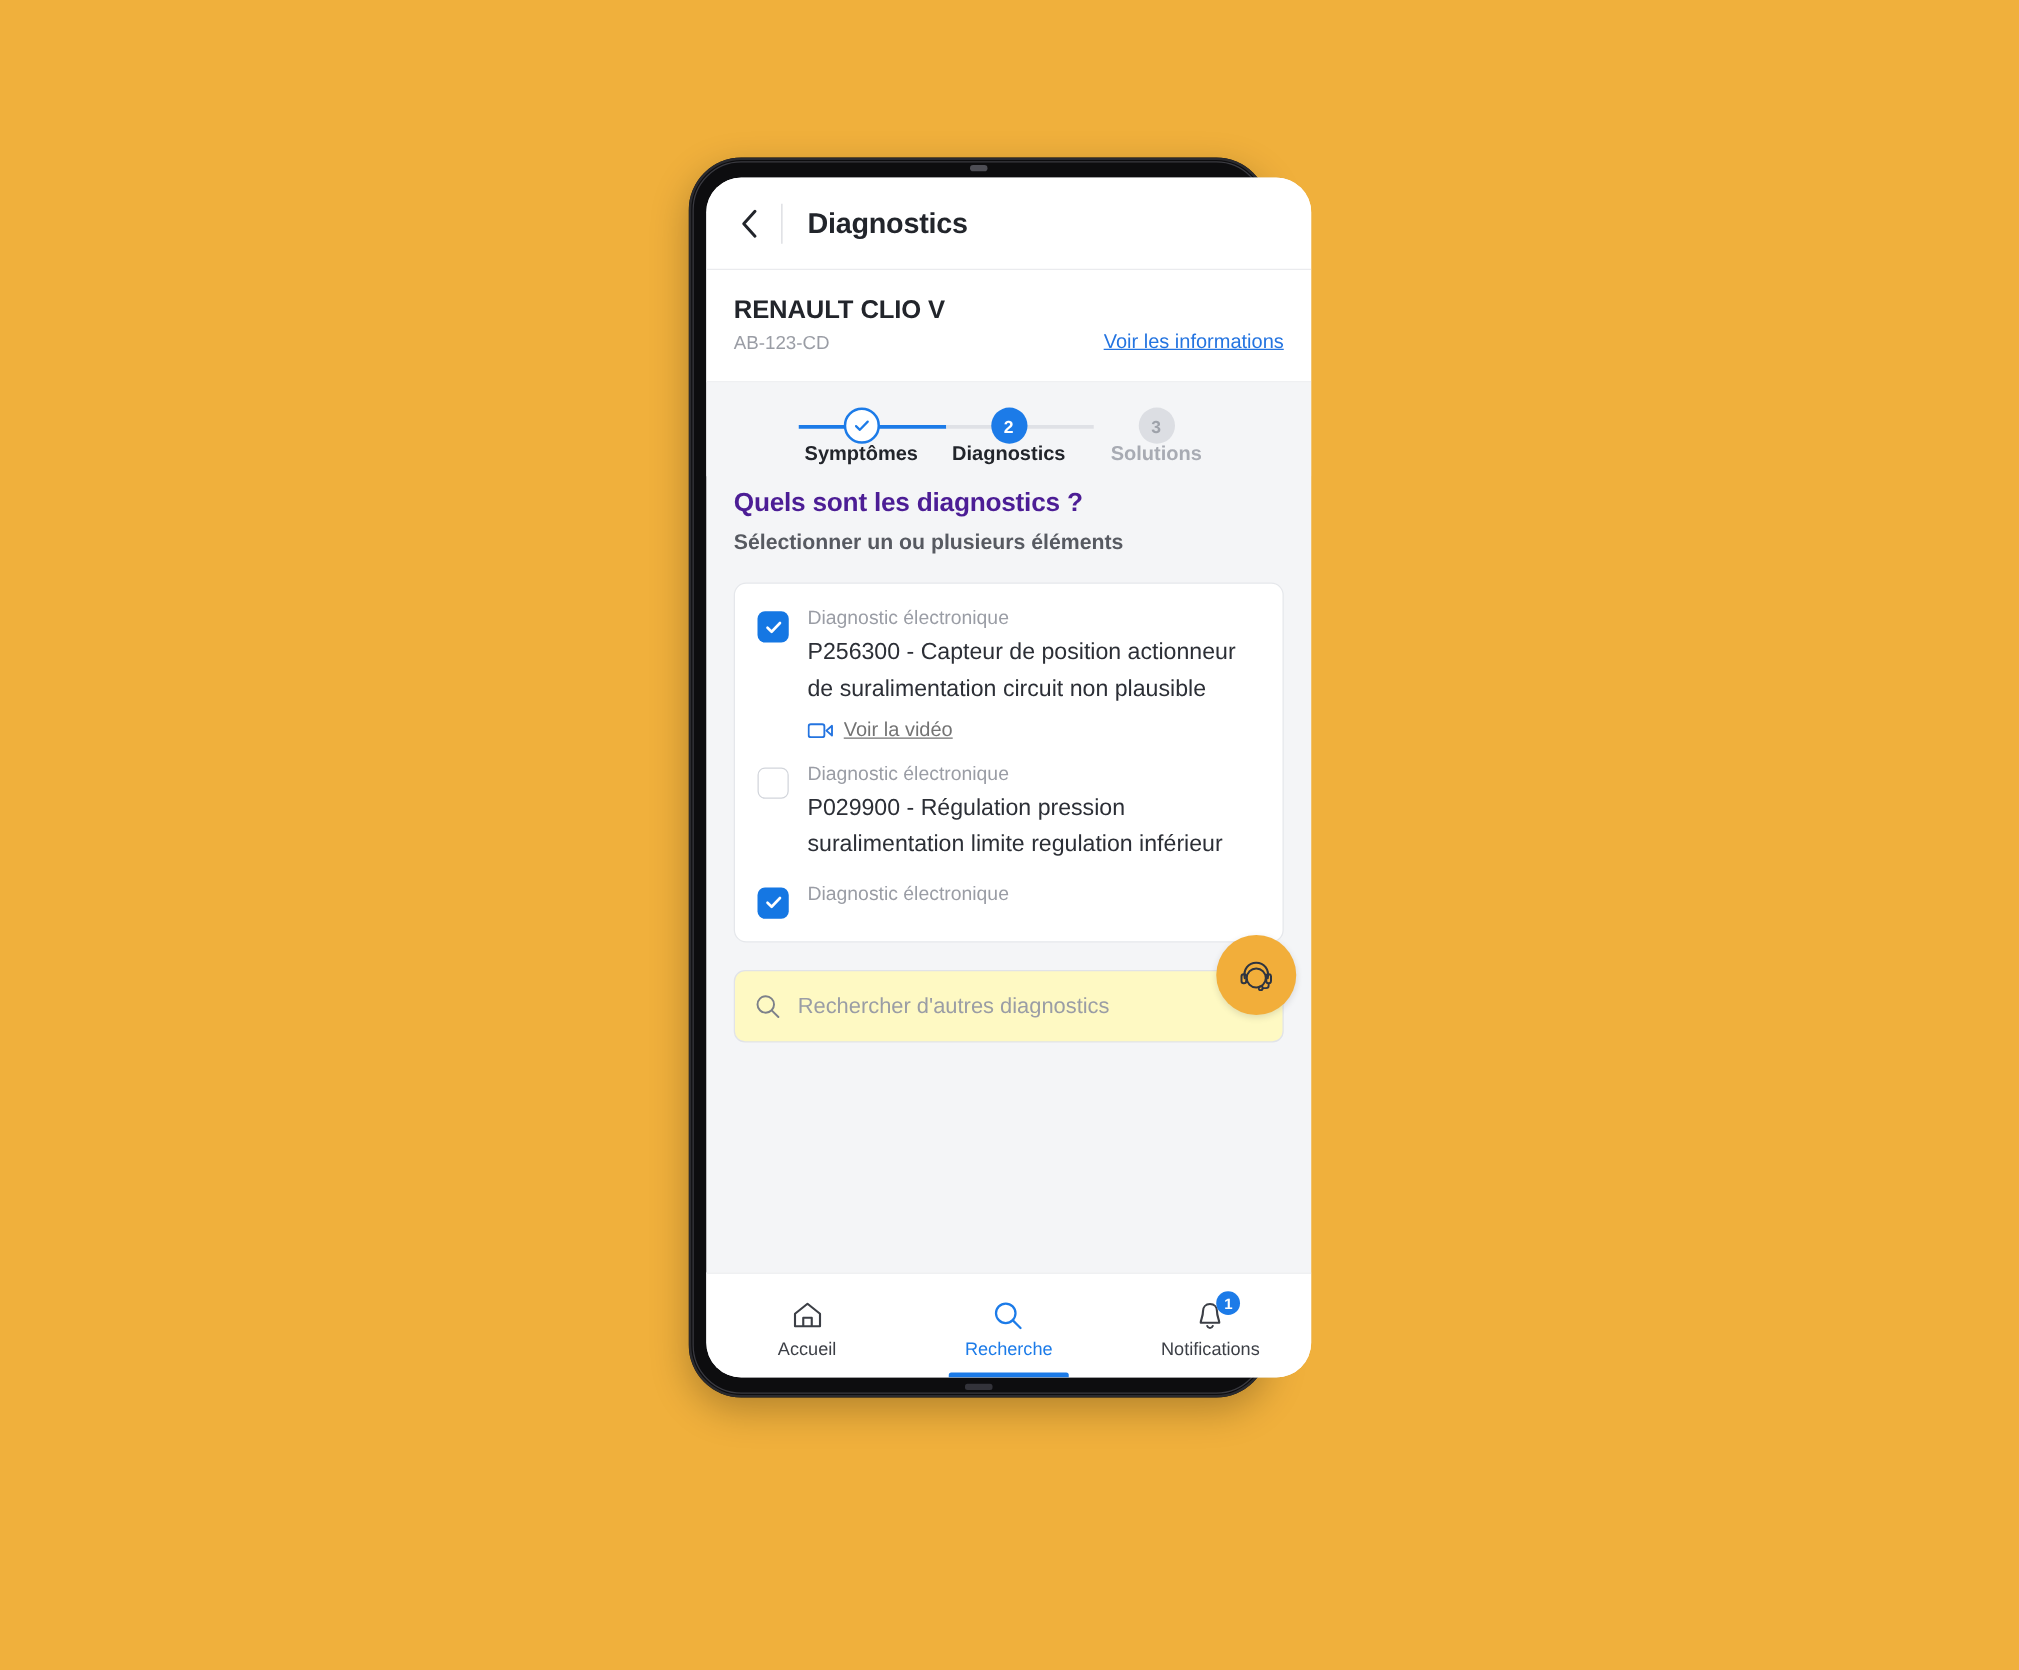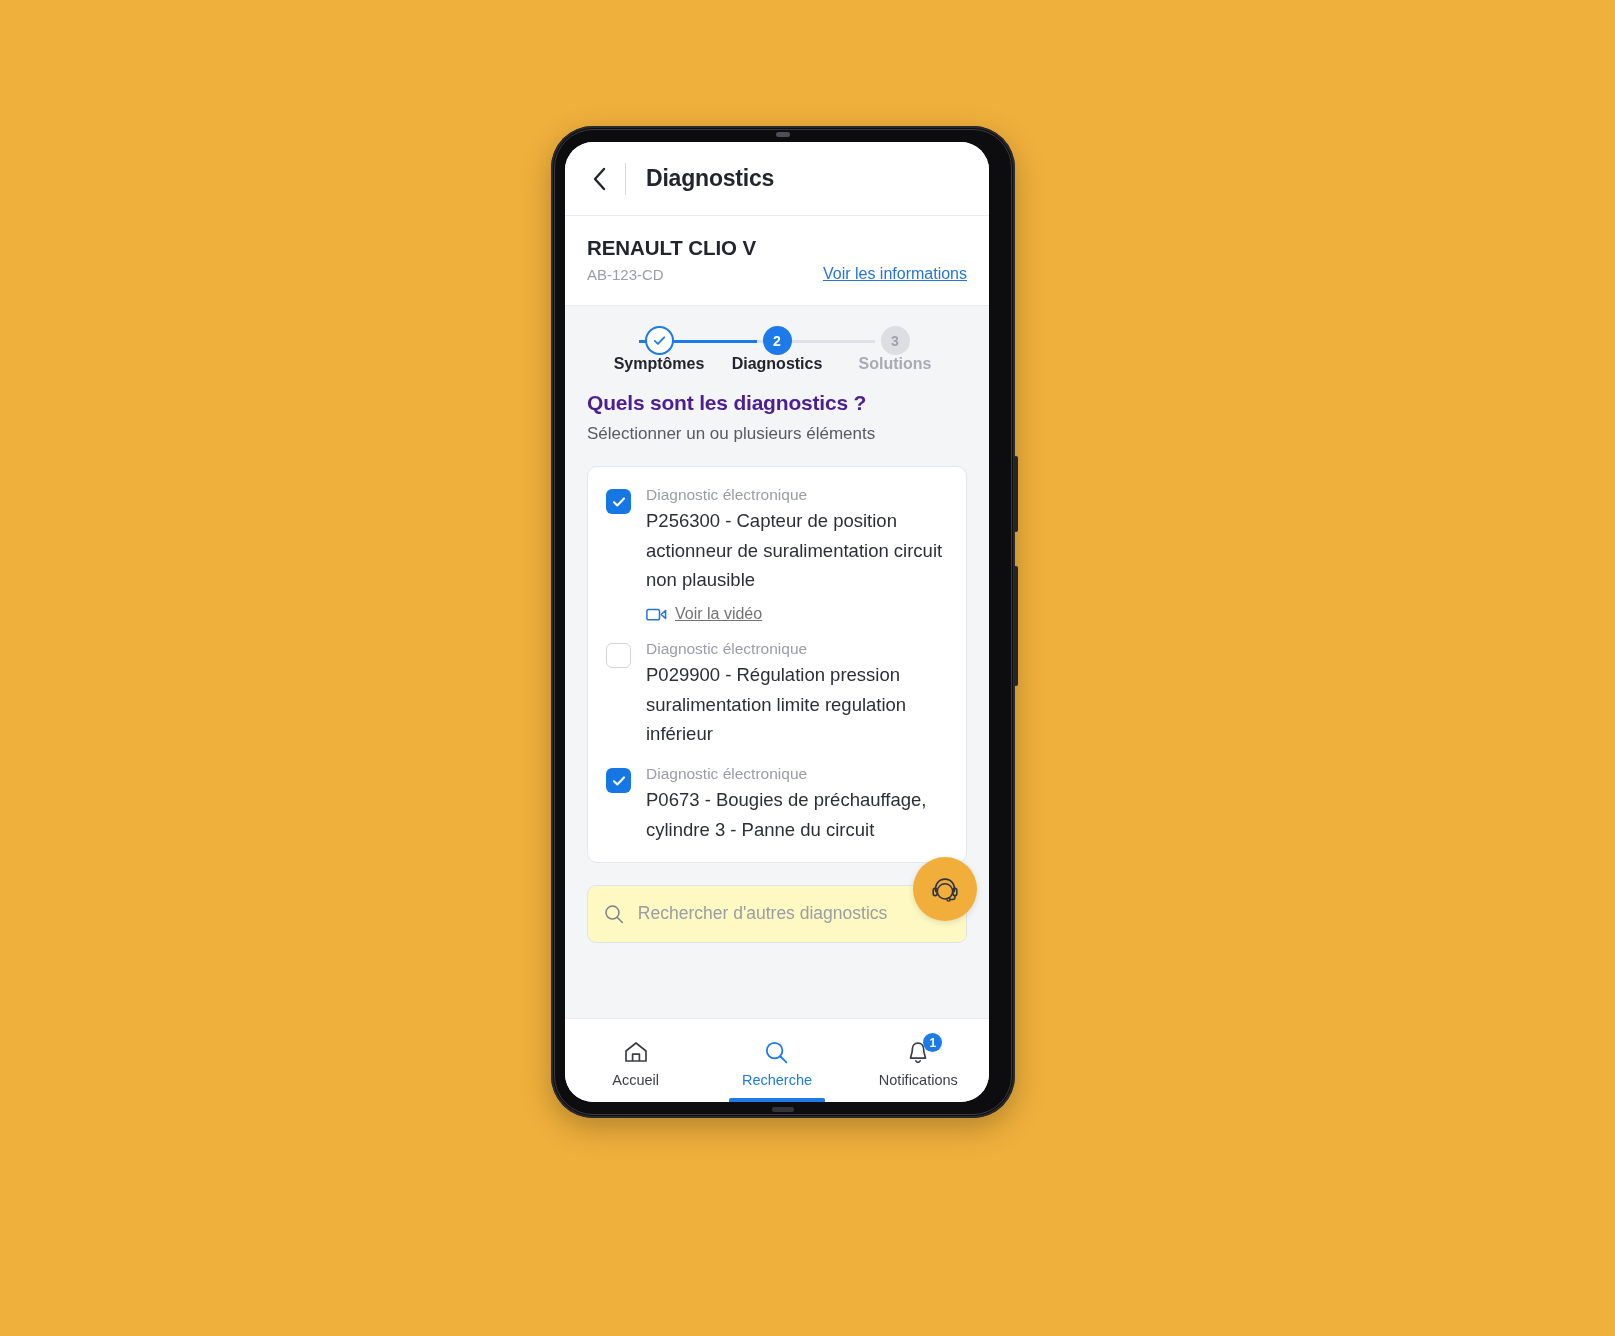--- a/index.html
+++ b/index.html
@@ -69,21 +69,21 @@
     height: 5px;
     background: #33333a;
     border-radius: 2px;
   }
 
   
   #screen {
     position: absolute;
     left: 14px;
     top: 16px;
-    width: 424px;
+    width: 484px;
     height: 960px;
     background: #F4F5F7;
     border-radius: 28px;
     overflow: hidden;
     display: flex;
     flex-direction: column;
   }
 
   
   #app-bar {
@@ -215,20 +215,21 @@
   #question-title {
     font-size: 21px;
     font-weight: bold;
     color: #4c1d95;
     letter-spacing: -0.2px;
   }
   #question-subtitle {
     font-size: 17px;
     color: #575A61;
     margin-top: 9px;
+    font-weight: bold;
   }
 
   
   #diagnostics-card {
     margin: 22px 22px 0 22px;
     background: #ffffff;
     border: 1px solid #E5E7EB;
     border-radius: 10px;
     padding: 18px 18px 18px 18px;
     flex: 0 0 auto;
@@ -465,21 +466,20 @@
       </div>
 
       <div class="diag-item">
         <div class="checkbox checked">
           <svg width="16" height="16" viewBox="0 0 16 16">
             <path d="M3 8.2 L6.3 11.4 L13 4.4" fill="none" stroke="#ffffff" stroke-width="2.1" stroke-linecap="round" stroke-linejoin="round"></path>
           </svg>
         </div>
         <div class="diag-body">
           <div class="diag-kind">Diagnostic électronique</div>
-          <div class="diag-code">P0673 - Bougies de préchauffage, cylindre 3 - Panne du circuit</div>
         </div>
       </div>
 
     </div>
 
     <div id="search-row">
       <div id="search-box">
         <svg width="22" height="22" viewBox="0 0 22 22">
           <circle cx="9.4" cy="9.4" r="7.2" fill="none" stroke="#7D818A" stroke-width="1.7"></circle>
           <path d="M14.8 14.8 L20.4 20.4" stroke="#7D818A" stroke-width="1.7" stroke-linecap="round"></path>

